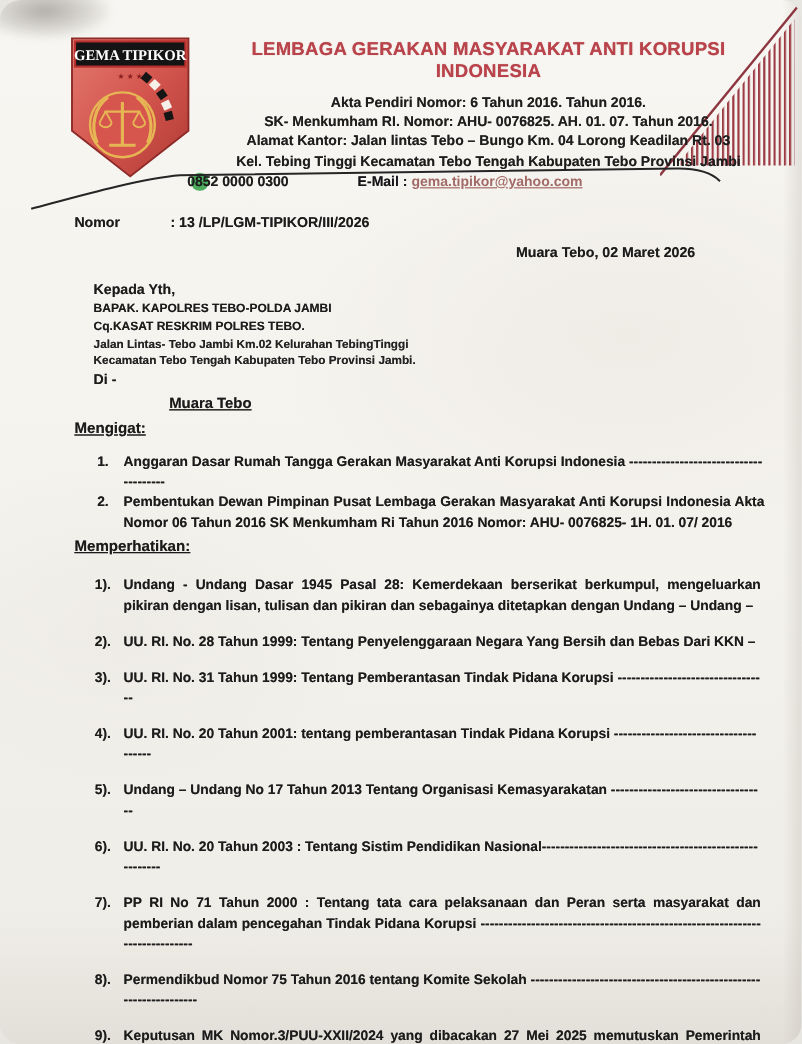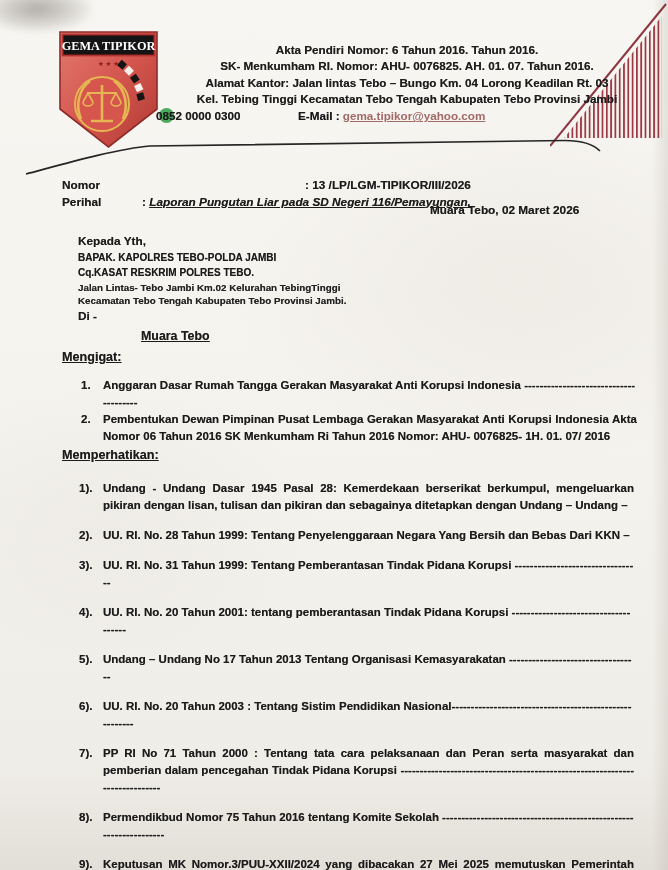--- a/index.html
+++ b/index.html
@@ -3,20 +3,21 @@
 <meta charset="utf-8">
 <style>
   html,body{margin:0;padding:0;background:#e8e6e1;}
   .page{
     position:relative;width:668px;height:870px;overflow:hidden;
     font-family:"Liberation Sans",sans-serif;color:#1b1b1b;
     background:
       radial-gradient(ellipse 420px 260px at 78% 32%, rgba(210,200,185,.18), transparent 70%),
       radial-gradient(ellipse 300px 200px at 15% 60%, rgba(200,195,185,.12), transparent 70%),
       linear-gradient(180deg,#f7f6f2 0%,#f4f2ed 55%,#efede7 88%,#e2dfd8 100%);
+    border-radius: 17px;
   }
   .smudge-tl{position:absolute;left:-18px;top:-14px;width:110px;height:46px;
     background:radial-gradient(ellipse at center,rgba(120,115,108,.55),rgba(160,155,148,.25) 55%,transparent 75%);
     filter:blur(3px);}
   .edge-right{position:absolute;right:0;top:0;width:16px;height:100%;
     background:linear-gradient(90deg,transparent,rgba(190,185,175,.35));}
   .txt{text-shadow:0 0 .5px rgba(20,20,20,.6);}
 
   
   .logo{position:absolute;left:57px;top:29px;width:103px;height:121px;}
@@ -32,21 +33,21 @@
   .email-wrap{position:absolute;left:130px;top:1px;white-space:nowrap;}
   .email-lbl{color:#16161a;}
   .email-val{color:#a26a67;text-decoration:underline;font-weight:bold;}
 
   .stripes{position:absolute;right:0;top:0;}
   .separator{position:absolute;left:0;top:134px;}
 
   
   .date-line{position:absolute;left:430px;top:155px;font-size:11.8px;font-weight:600;margin-top:48px;}
   .meta{position:absolute;left:62px;top:177px;font-size:11.8px;font-weight:600;line-height:16.5px;}
-  .meta-row{display:flex;justify-content:space-between;}
+  .meta-row{display:flex;}
   .meta-label{width:80px;flex:none;}
   .perihal-val{font-weight:bold;font-style:italic;text-decoration:underline;}
 
   
   .recipient{position:absolute;left:78px;top:234px;font-size:11.8px;font-weight:600;line-height:15.5px;}
   .recipient .bold{font-weight:bold;font-size:10px;}
   .recipient .addr{font-size:9.8px;font-weight:600;line-height:13.5px;color:#222;}
   .recipient .di{margin-top:1px;}
   .city{margin-top:5px;margin-left:63px;font-weight:bold;font-size:12.4px;text-decoration:underline;display:inline-block;}
 
@@ -106,20 +107,21 @@
     <g>
       <rect x="62" y="32" width="7" height="7" fill="#151515" transform="rotate(40 65 35)"></rect>
       <rect x="69" y="38" width="7" height="7" fill="#f5f0e8" transform="rotate(45 72 41)"></rect>
       <rect x="75" y="46" width="7" height="7" fill="#151515" transform="rotate(55 78 49)"></rect>
       <rect x="79" y="55" width="7" height="7" fill="#f5f0e8" transform="rotate(65 82 58)"></rect>
       <rect x="81" y="64" width="7" height="7" fill="#151515" transform="rotate(75 84 67)"></rect>
     </g>
   </svg>
 
   <div class="head">
+    <div class="org-name txt" style="color:#b8434b">LEMBAGA GERAKAN MASYARAKAT ANTI KORUPSI INDONESIA</div>
     <div class="head-lines txt">
       <div>Akta Pendiri Nomor: 6 Tahun 2016. Tahun 2016.</div>
       <div>SK- Menkumham RI. Nomor: AHU- 0076825. AH. 01. 07. Tahun 2016.</div>
       <div>Alamat Kantor: Jalan lintas Tebo – Bungo Km. 04 Lorong Keadilan Rt. 03</div>
       <div>Kel. Tebing Tinggi Kecamatan Tebo Tengah Kabupaten  Tebo  Provinsi  Jambi</div>
     </div>
     <div class="contact-row">
       <span class="phone txt">
         <span class="green-dot"></span>
         <span class="ph-txt">0852 0000 0300</span>
@@ -135,24 +137,20 @@
     <path d="M26,40 C60,31 115,15 150,12 L565,6.5 C580,6.5 592,9 600,17" fill="none" stroke="#252525" stroke-width="1.7"></path>
   </svg>
 
   <div class="date-line txt">Muara Tebo, 02 Maret 2026</div>
 
   <div class="meta txt">
     <div class="meta-row">
       <span class="meta-label">Nomor</span>
       <span>: 13 /LP/LGM-TIPIKOR/III/2026</span>
     </div>
-    <div class="meta-row">
-      <span class="meta-label">Perihal</span>
-      <span><span>: </span><span class="perihal-val">Laporan Pungutan Liar pada SD Negeri 116/Pemayungan.</span></span>
-    </div>
   </div>
 
   <div class="recipient txt">
     <div>Kepada Yth,</div>
     <div class="bold">BAPAK. KAPOLRES TEBO-POLDA JAMBI</div>
     <div class="bold">Cq.KASAT RESKRIM POLRES TEBO.</div>
     <div class="addr">Jalan Lintas- Tebo Jambi Km.02 Kelurahan TebingTinggi</div>
     <div class="addr">Kecamatan Tebo Tengah Kabupaten Tebo Provinsi Jambi.</div>
     <div class="di">Di -</div>
     <span class="city">Muara Tebo</span>

